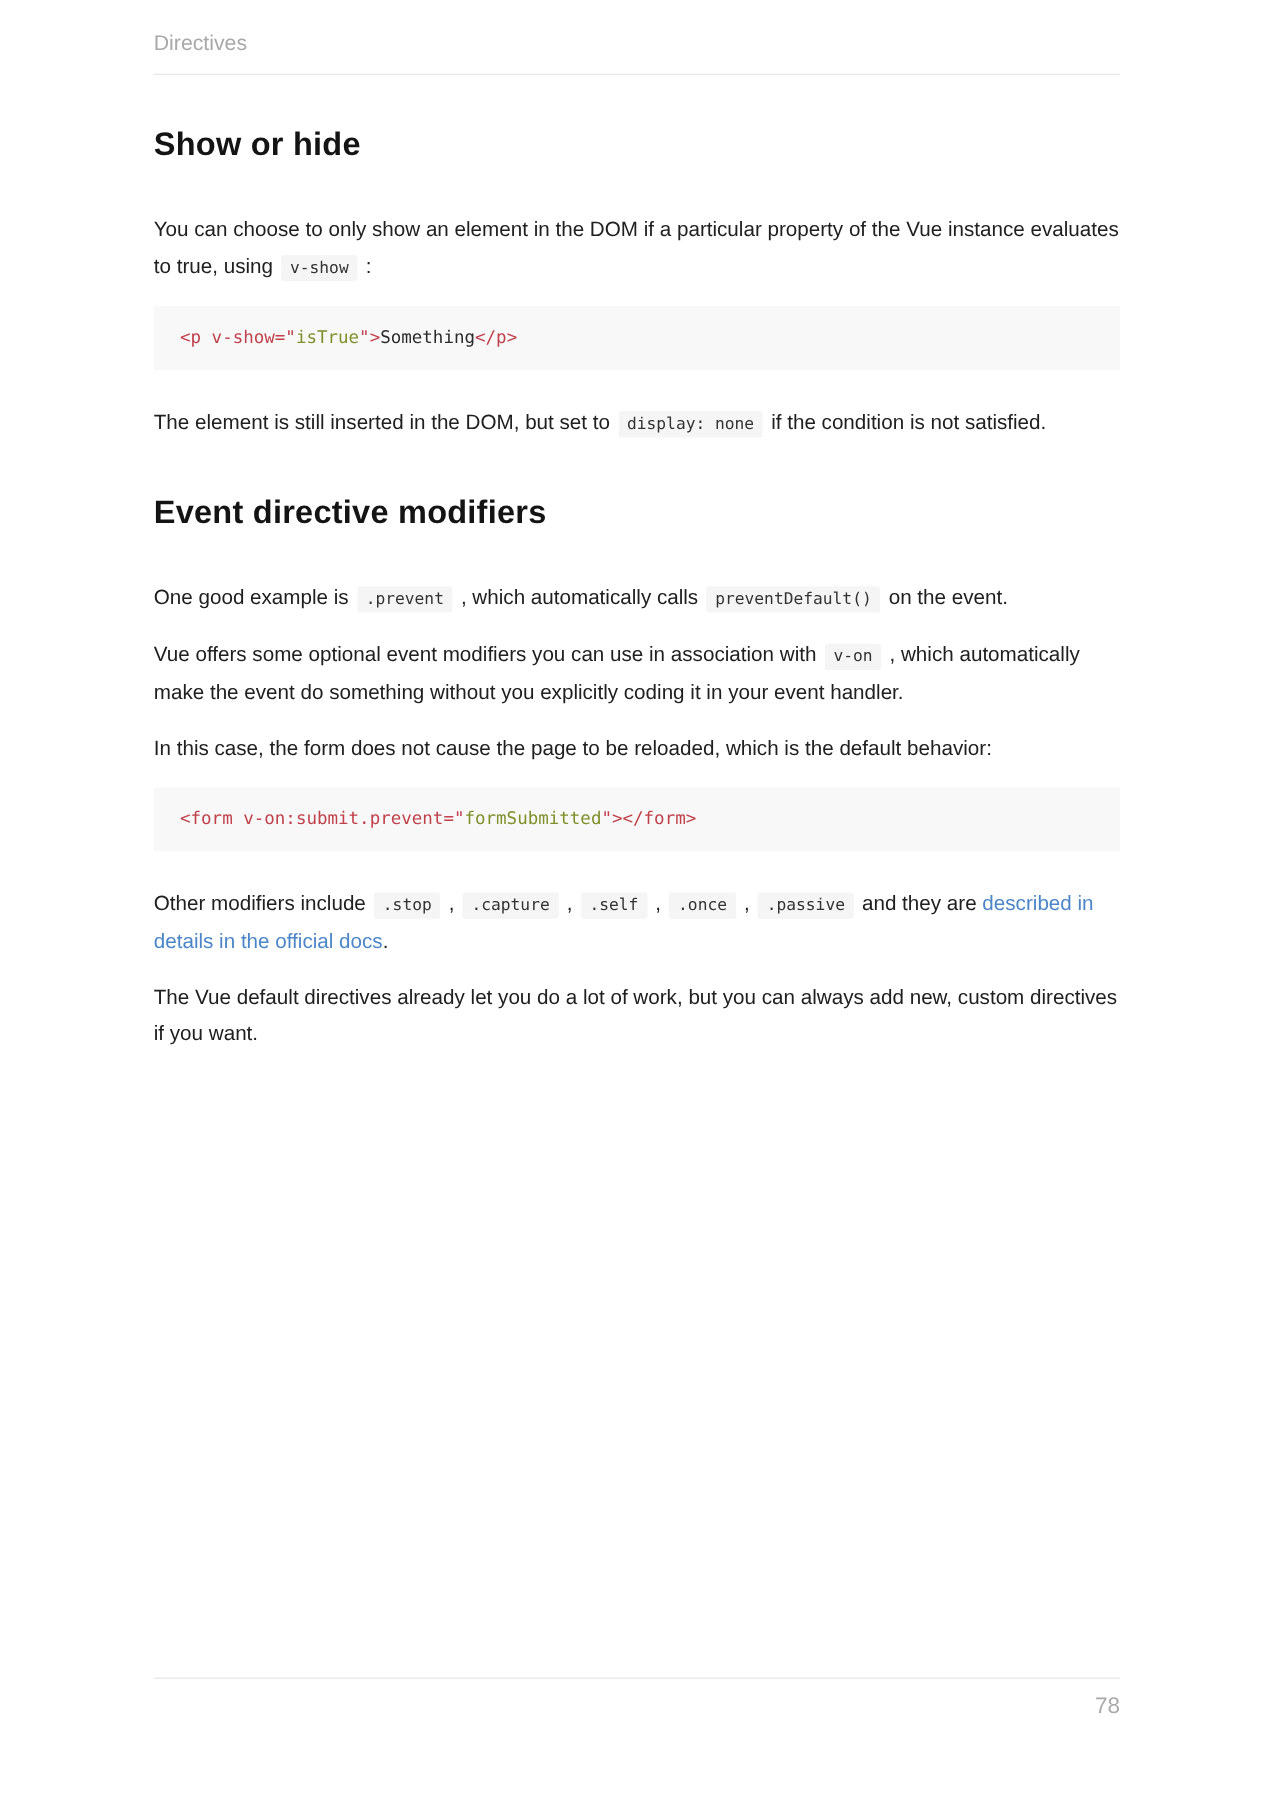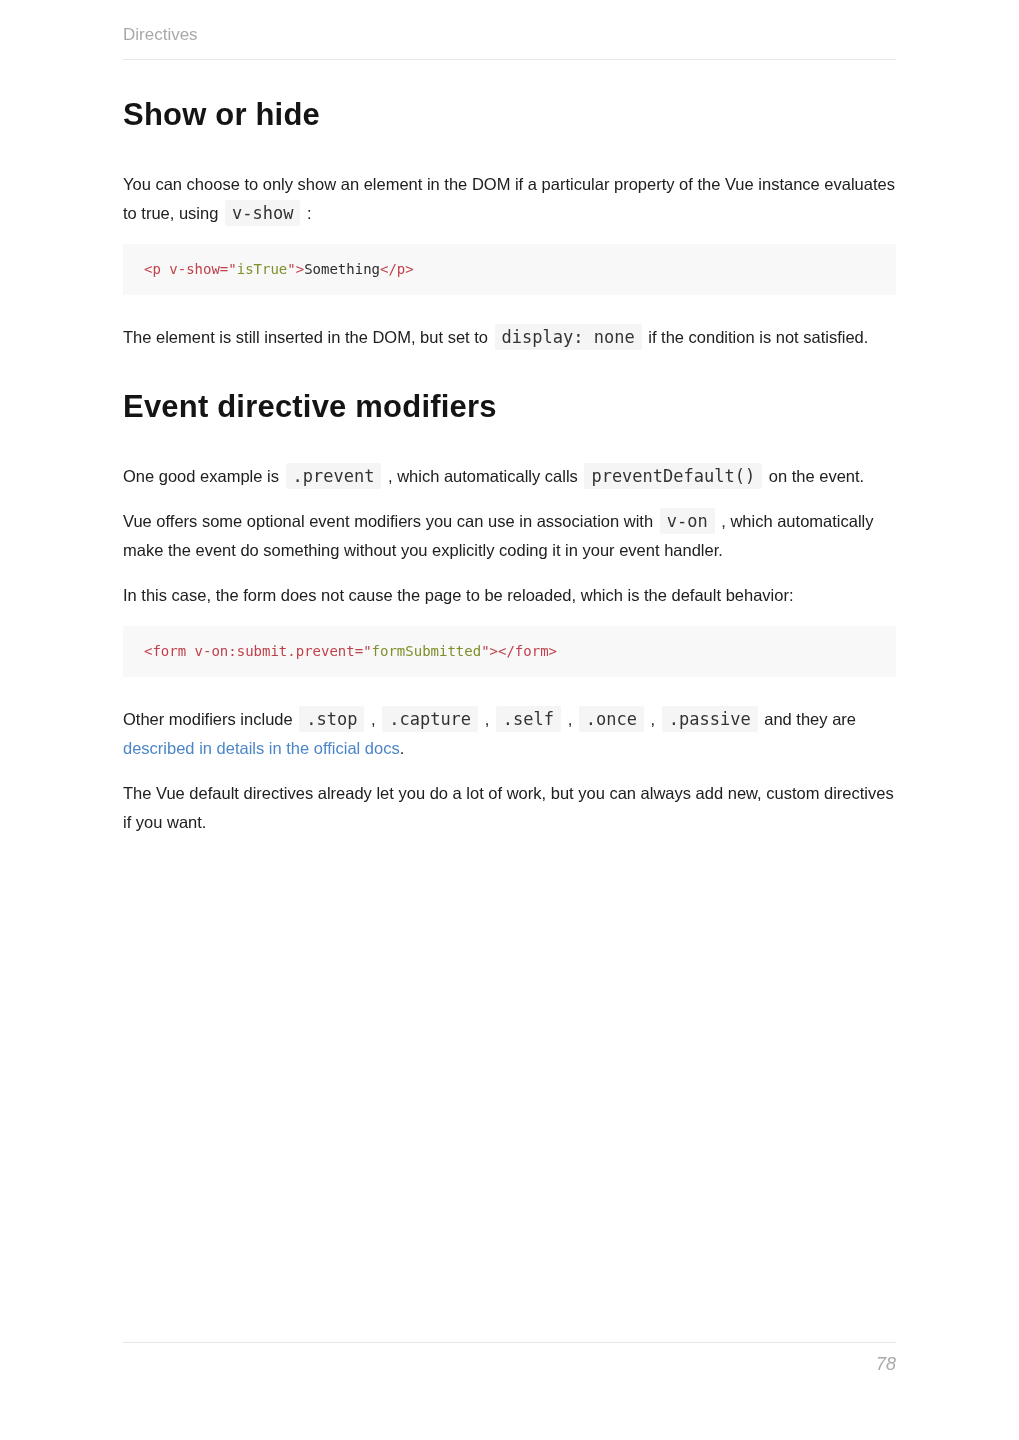--- a/index.html
+++ b/index.html
@@ -34,36 +34,36 @@
     padding-top:25px;
     padding-bottom:14px;
     border-bottom:1px solid var(--rule);
     margin-bottom:21px;
   }
   .running-header .label{
     font-size:17px;
     color:var(--muted);
   }
   .heading{
-    font-size:31px;
+    font-size:26px;
     font-weight:700;
     color:var(--heading);
     line-height:38px;
     margin:36px 0;
     letter-spacing:0.2px;
   }
   .para{
     font-size:16.5px;
     line-height:29px;
     color:var(--text);
     margin:16px 0;
   }
   .inline-code{
     font-family:"DejaVu Sans Mono","Liberation Mono",monospace;
-    font-size:17px;
+    font-size:13px;
     background:var(--inline-bg);
     color:#333333;
     padding:3px 7px;
     border-radius:2px;
     margin:0 2px;
     white-space:nowrap;
   }
   .doc-link{
     color:var(--link);
     text-decoration:none;
@@ -88,21 +88,20 @@
     right:123px;
     top:1342px;
     border-top:1px solid var(--rule);
   }
   .footer .page-number{
     display:block;
     text-align:right;
     padding-top:11px;
     font-size:18px;
     color:var(--muted);
-    font-style:italic;
   }
 </style>
 </head>
 <body>
 
 <div class="page">
   <div class="content">
     <div class="running-header">
       <span class="label">Directives</span>
     </div>

